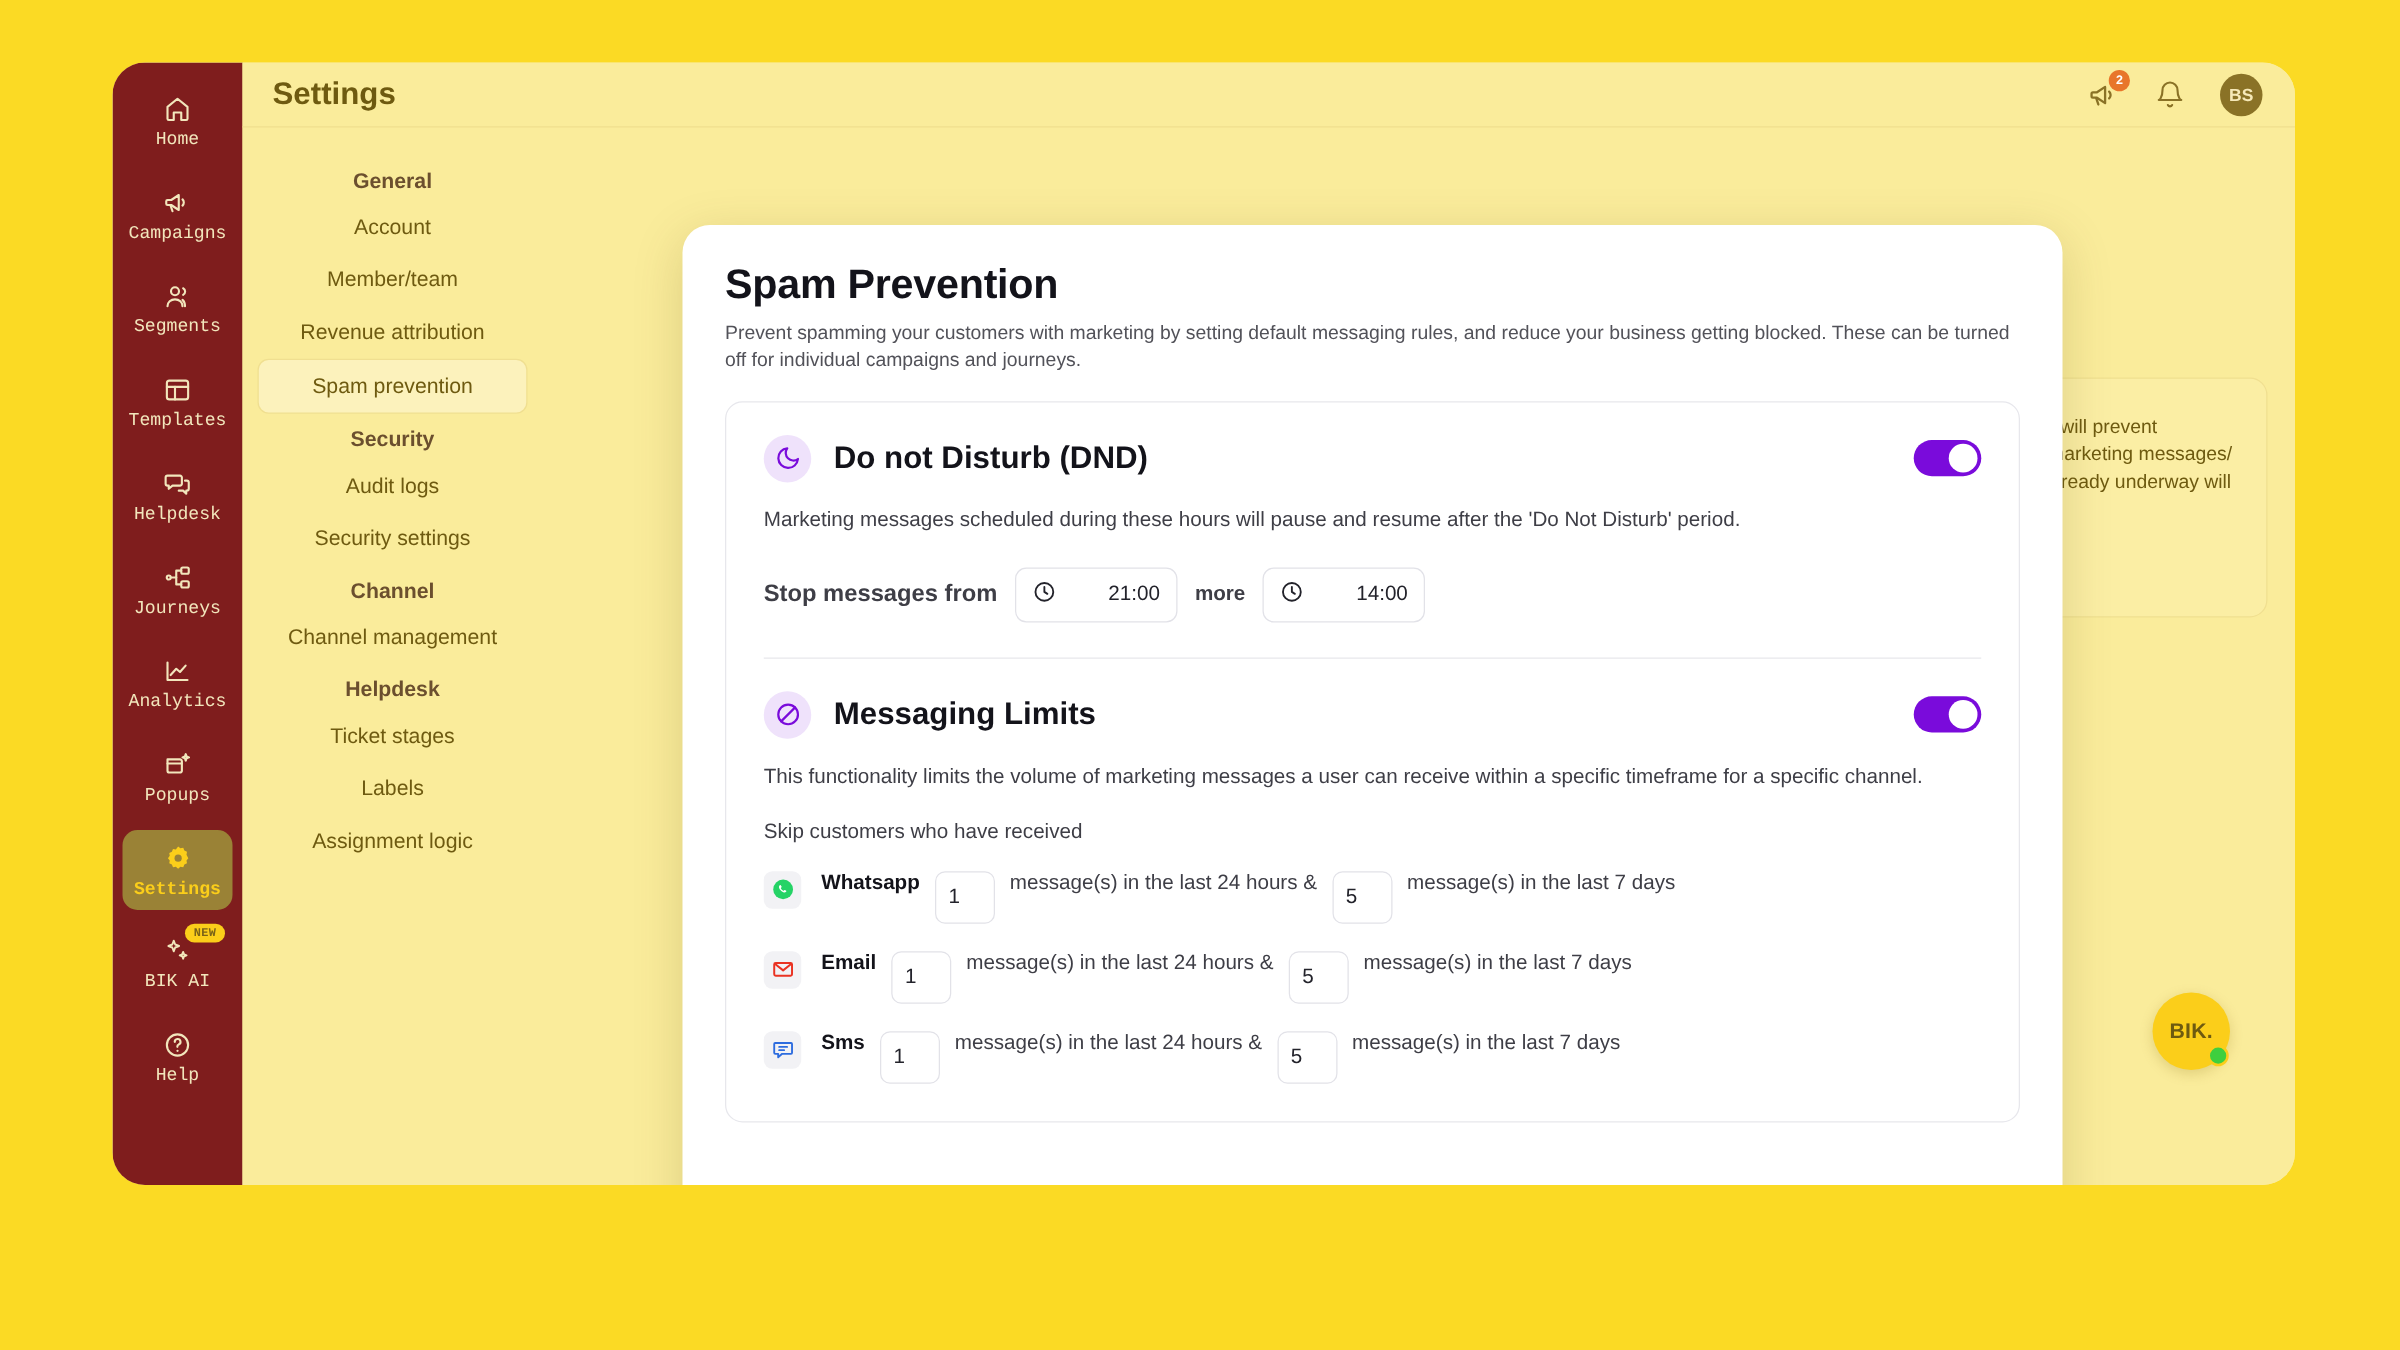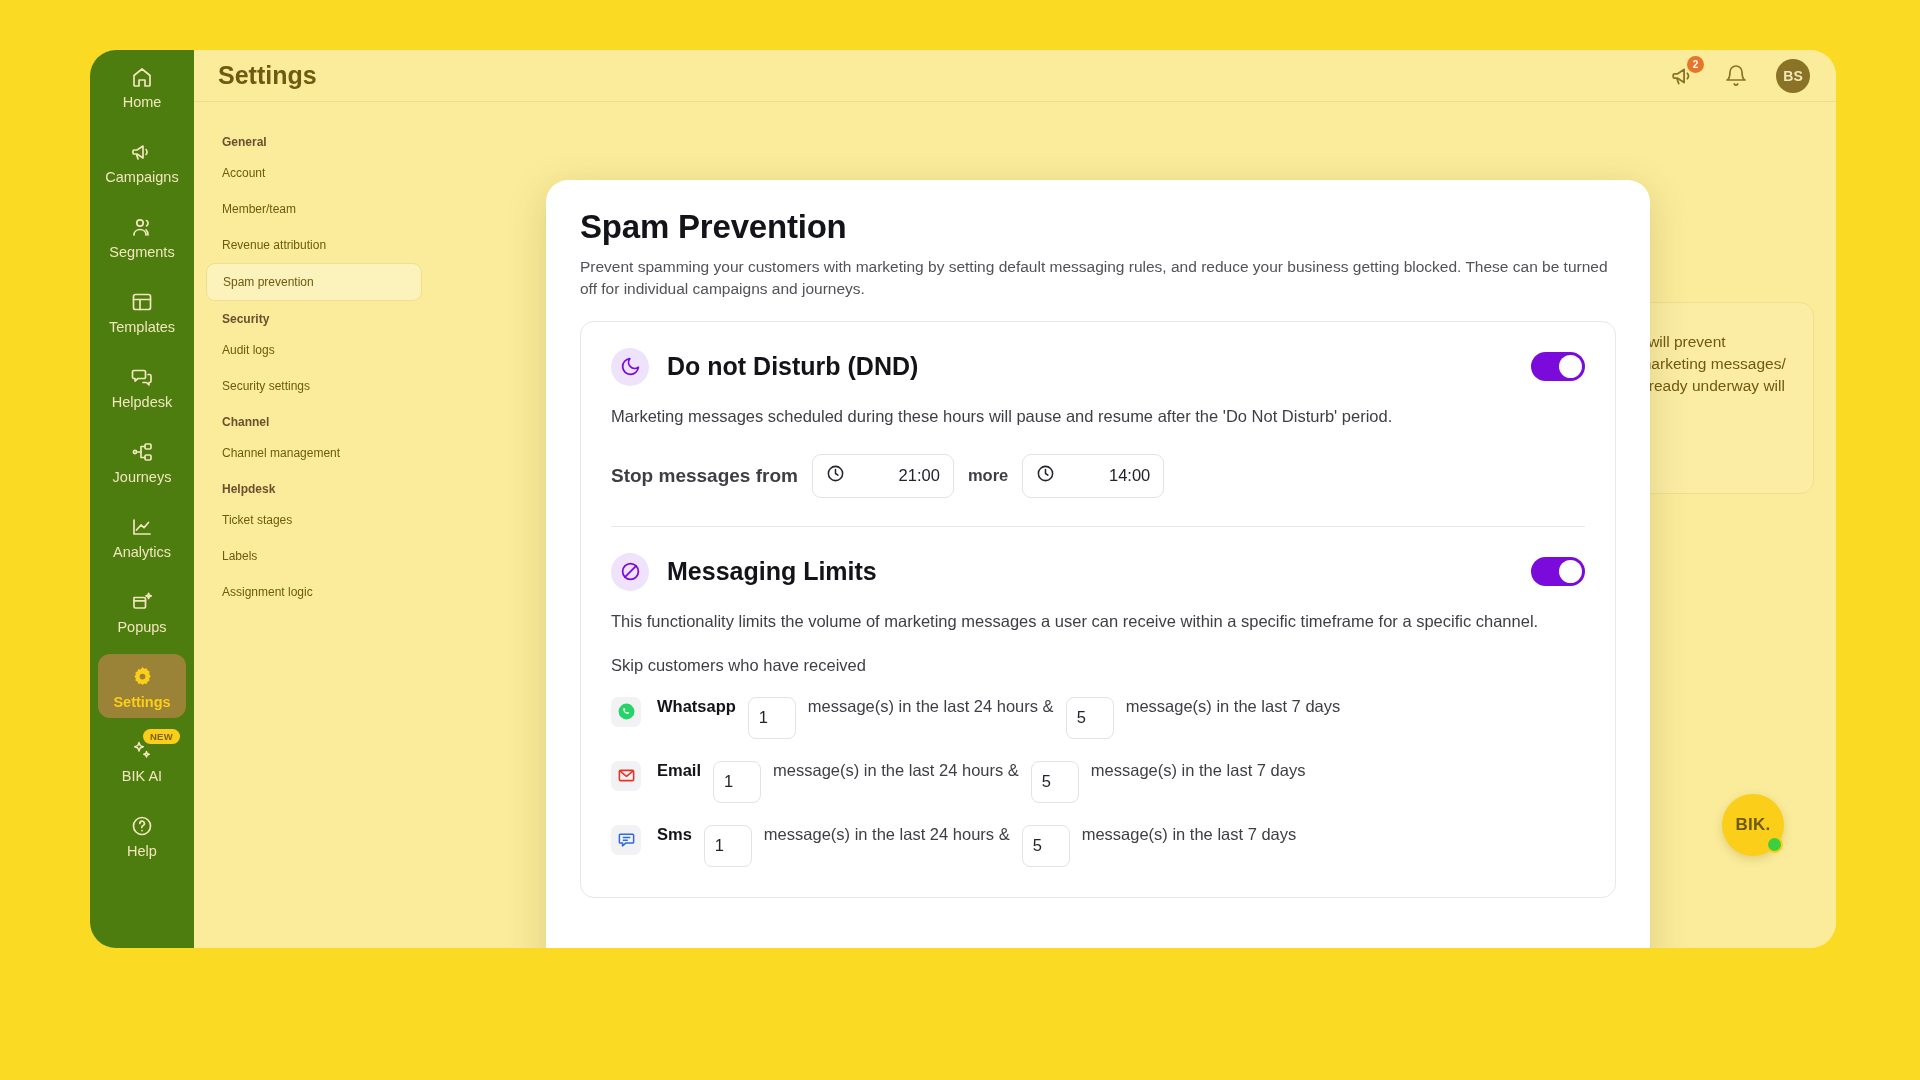--- a/index.html
+++ b/index.html
@@ -17,24 +17,25 @@
     width: 1746px; height: 898px;
     border-radius: 26px;
     background: #FAEC9B;
     overflow: hidden;
     display: flex;
   }
 
   
   #rail {
     width: 104px;
-    background: #4d7c0f;
+    background: #7f1d1d;
     flex: 0 0 104px;
-    padding-top: 4px;
+    padding-top: 14px;
     position: relative;
+    font-family: Liberation Mono, monospace;
   }
   .rail-item {
     width: 88px; margin: 0 auto 10px auto;
     padding: 10px 0 8px 0;
     border-radius: 12px;
     text-align: center;
     position: relative;
     cursor: pointer;
   }
   .rail-item .ricon {
@@ -91,24 +92,25 @@
 
   
   #submenu {
     position: absolute; top: 52px; left: 0;
     width: 240px; bottom: 0;
     padding-top: 22px;
   }
   .sub-item {
     margin: 0 12px;
     padding: 11px 16px;
-    font-size: 12px;
+    font-size: 17px;
     color: #6E5A10;
     border-radius: 9px;
     cursor: pointer;
+    text-align: center;
   }
   .sub-item.group { font-weight: 700; color: #6B4F2E; padding-bottom: 6px; }
   .sub-item.active {
     background: #FCF2BC;
     border: 1px solid #F0DF90;
   }
 
   
   #content-area {
     position: absolute; top: 52px; left: 240px; right: 0; bottom: 0;
@@ -195,21 +197,21 @@
     margin-top: 19px;
     font-size: 16.5px; color: #3E3E46; line-height: 1.45;
   }
 
   .time-row {
     margin-top: 25px;
     display: flex; align-items: center; gap: 14px;
   }
   .time-label { font-size: 19px; font-weight: 700; color: #3E3E46; }
   .time-box {
-    width: 142px; height: 44px;
+    width: 130px; height: 44px;
     border: 1px solid #E2E2E8; border-radius: 9px;
     display: flex; align-items: center;
     padding: 0 13px;
     background: #fff;
     cursor: pointer;
   }
   .time-box .tval {
     margin-left: auto; font-size: 16.5px; color: #23232B; font-weight: 500;
   }
   .till { font-size: 16.5px; font-weight: 700; color: #3E3E46; }

